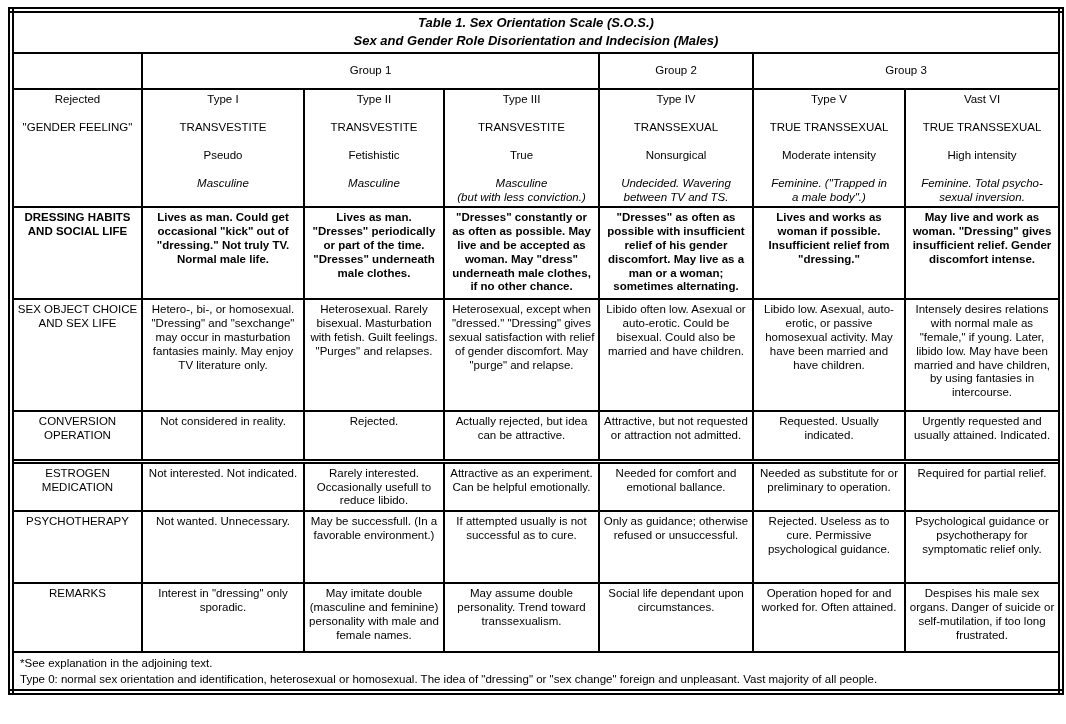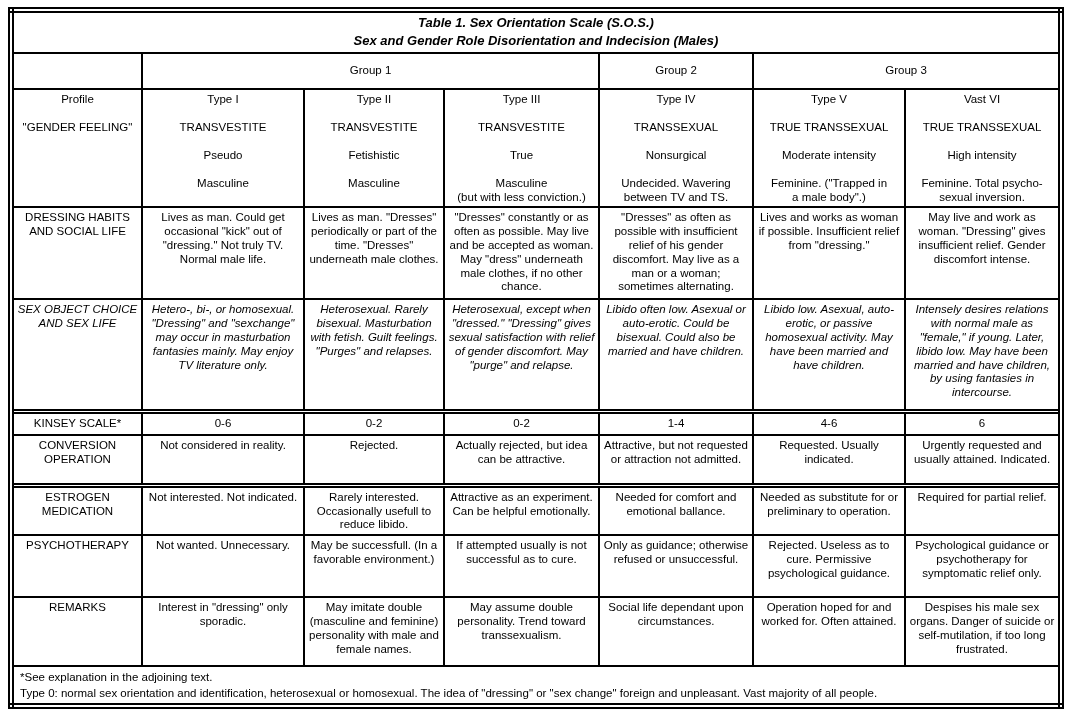--- a/index.html
+++ b/index.html
@@ -32,33 +32,33 @@
     font-weight: bold;
     font-style: italic;
     font-size: 13px;
     line-height: 1.4;
   }
   
   td.gsep { border-left: 5px double #000; margin-top: 39px; }
   tr.hsep td { border-top: 5px double #000; }
   
   .pline { margin-bottom: 14px; white-space: pre-line; }
-  .pline:last-child { margin-bottom: 0; }
+  .pline:last-child { margin-bottom: 0; font-style: italic; }
   td.profile-label { padding-top: 32px; }
   td.profile-label .plabel-line { margin-bottom: 14px; }
   
   tr.r-title   { height: 36px; }
   tr.r-group   { height: 36px; margin-left: 31px; }
   tr.r-profile { height: 113px; }
-  tr.r-dress   { height: 92px; }
-  tr.r-sex     { height: 112px; font-style: italic; }
+  tr.r-dress   { height: 92px; font-weight: bold; }
+  tr.r-sex     { height: 112px; }
   tr.r-kinsey  { height: 24px; }
   tr.r-conv    { height: 50px; }
   tr.r-estro   { height: 36px; }
-  tr.r-psych   { height: 62px; }
+  tr.r-psych   { height: 72px; }
   tr.r-remarks { height: 69px; }
   tr.r-foot    { height: 36px; }
   tr.r-foot td {
     text-align: left;
     vertical-align: middle;
     padding-left: 6px;
     line-height: 1.35;
     border-radius: 9px;
   }
 </style>
@@ -87,21 +87,21 @@
 
     <tr class="r-group">
       <td></td>
       <td colspan="3">Group 1</td>
       <td>Group 2</td>
       <td colspan="2">Group 3</td>
     </tr>
 
     <tr class="r-profile">
       <td class="profile-label">
-        <div class="plabel-line">Profile</div>
+        <div class="plabel-line">Rejected</div>
         <div class="plabel-line">"GENDER FEELING"</div>
       </td>
       <td>
         <div class="pline">Type I</div>
         <div class="pline">TRANSVESTITE</div>
         <div class="pline">Pseudo</div>
         <div class="pline">Masculine</div>
       </td>
       <td>
         <div class="pline">Type II</div>
@@ -152,29 +152,20 @@
     <tr class="r-sex">
       <td>SEX OBJECT CHOICE AND SEX LIFE</td>
       <td>Hetero-, bi-, or homosexual. "Dressing" and "sexchange" may occur in masturbation fantasies mainly. May enjoy TV literature only.</td>
       <td>Heterosexual. Rarely bisexual. Masturbation with fetish. Guilt feelings. "Purges" and relapses.</td>
       <td class="gsep">Heterosexual, except when "dressed." "Dressing" gives sexual satisfaction with relief of gender discomfort. May "purge" and relapse.</td>
       <td>Libido often low. Asexual or auto-erotic. Could be bisexual. Could also be married and have children.</td>
       <td>Libido low. Asexual, auto-erotic, or passive homosexual activity. May have been married and have children.</td>
       <td>Intensely desires relations with normal male as "female," if young. Later, libido low. May have been married and have children, by using fantasies in intercourse.</td>
     </tr>
 
-    <tr class="r-kinsey hsep">
-      <td>KINSEY SCALE*</td>
-      <td>0-6</td>
-      <td>0-2</td>
-      <td class="gsep">0-2</td>
-      <td>1-4</td>
-      <td>4-6</td>
-      <td>6</td>
-    </tr>
 
     <tr class="r-conv">
       <td>CONVERSION OPERATION</td>
       <td>Not considered in reality.</td>
       <td>Rejected.</td>
       <td class="gsep">Actually rejected, but idea can be attractive.</td>
       <td>Attractive, but not requested or attraction not admitted.</td>
       <td>Requested. Usually indicated.</td>
       <td>Urgently requested and usually attained. Indicated.</td>
     </tr>

